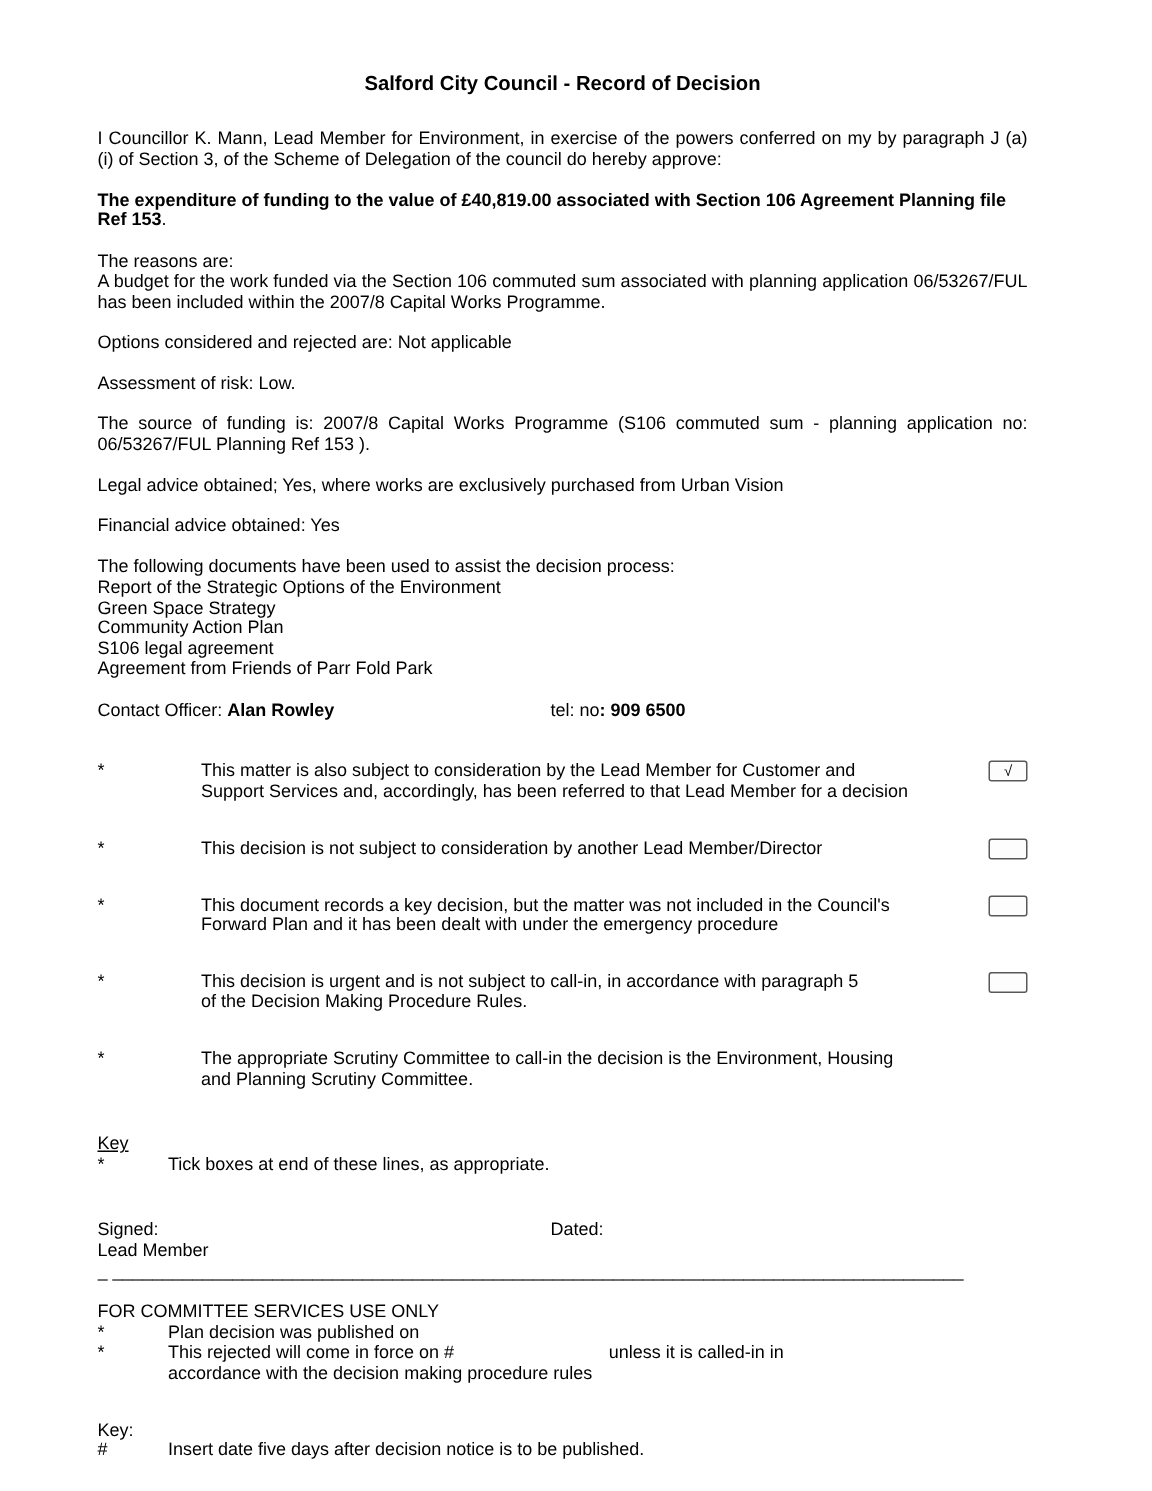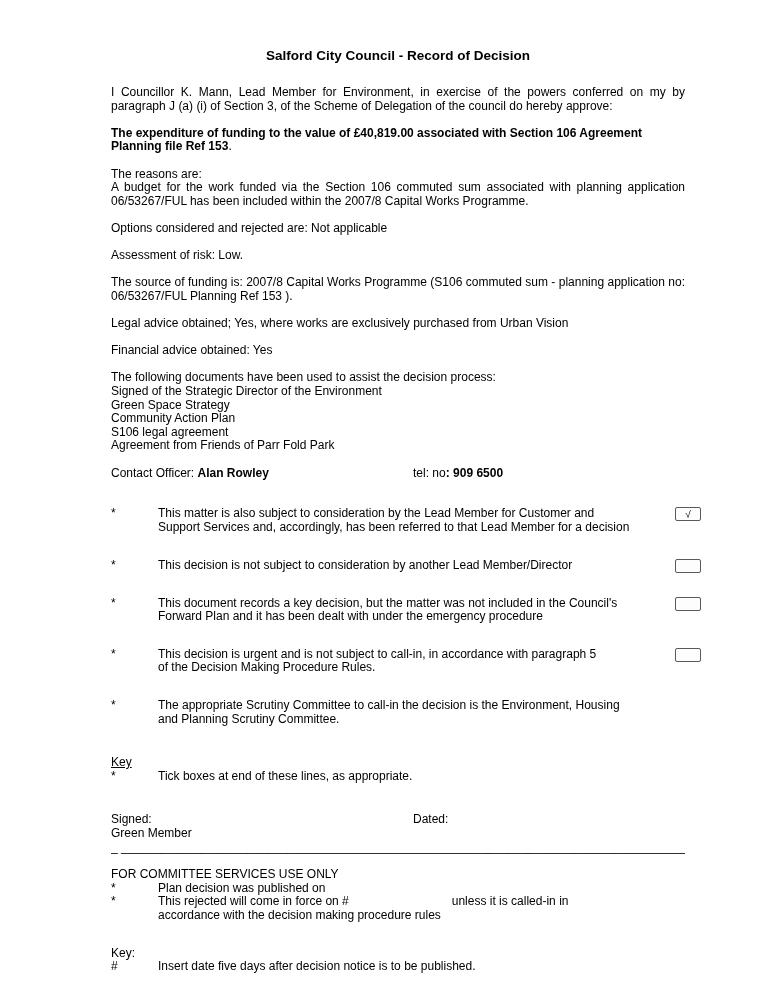--- a/index.html
+++ b/index.html
@@ -4,42 +4,42 @@
 <style>
   html, body { margin: 0; padding: 0; }
   body {
     width: 768px;
     height: 994px;
     background: #ffffff;
     color: #000000;
     font-family: "Liberation Sans", sans-serif;
   }
   .page {
-    padding: 49px 83px 0 111px;
+    padding: 49px 83px 0 65px;
     font-size: 12px;
     line-height: 13.6px;
   }
   .title {
     font-size: 13.5px;
     font-weight: bold;
     text-align: center;
     line-height: 14px;
     margin: 0 0 23px 0;
   }
   .para { margin: 0 0 13.6px 0; }
   .just { text-align: justify; }
   .bold { font-weight: bold; }
   .normal { font-weight: normal; }
   b { font-weight: bold; }
   .w302 { display: inline-block; width: 302px; vertical-align: top; }
   .mb2 { margin-bottom: 27.2px; }
   .chk-row { display: flex; align-items: flex-start; margin-bottom: 24px; }
   .chk-row.tight { margin-bottom: 0; }
   .marker { flex: 0 0 47px; }
-  .chk-text { flex: 0 0 517px; }
+  .chk-text { flex: 0 0 517px; margin-left: 22px; }
   .checkbox {
     flex: 0 0 26px;
     margin-left: auto;
     height: 14px;
     border: 1px solid #595959;
     border-radius: 2px;
     background: #fdfdfd;
     font-size: 10px;
     line-height: 13px;
     text-align: center;
@@ -75,21 +75,21 @@
   <div class="para">Assessment of risk: Low.</div>
 
   <div class="para just">The source of funding is: 2007/8 Capital Works Programme (S106 commuted sum - planning application no: 06/53267/FUL Planning Ref 153 ).</div>
 
   <div class="para">Legal advice obtained; Yes, where works are exclusively purchased from Urban Vision</div>
 
   <div class="para">Financial advice obtained: Yes</div>
 
   <div class="para">
     <div>The following documents have been used to assist the decision process:</div>
-    <div>Signed of the Strategic Director of the Environment</div>
+    <div>Report of the Strategic Options of the Environment</div>
     <div>Green Space Strategy</div>
     <div>Community Action Plan</div>
     <div>S106 legal agreement</div>
     <div>Agreement from Friends of Parr Fold Park</div>
   </div>
 
   <div class="para mb2">
     <span class="w302"><span>Contact Officer:</span> <b>Alan Rowley</b></span><span><span>tel: no</span><b>: 909 6500</b></span>
   </div>
 
@@ -141,21 +141,21 @@
     <div class="chk-row tight">
       <span class="marker">*</span>
       <div>Tick boxes at end of these lines, as appropriate.</div>
     </div>
   </div>
 
   <div class="signed-block">
     <div>
       <span class="w302">Signed:</span><span>Dated:</span>
     </div>
-    <div>Green Member</div>
+    <div>Lead Member</div>
     <div class="rule">_ _____________________________________________________________________________________</div>
   </div>
 
   <div class="committee-title">FOR COMMITTEE SERVICES USE ONLY</div>
 
   <div class="chk-row tight committee-row">
     <span class="marker">*</span>
     <div>Plan decision was published on</div>
   </div>
 

